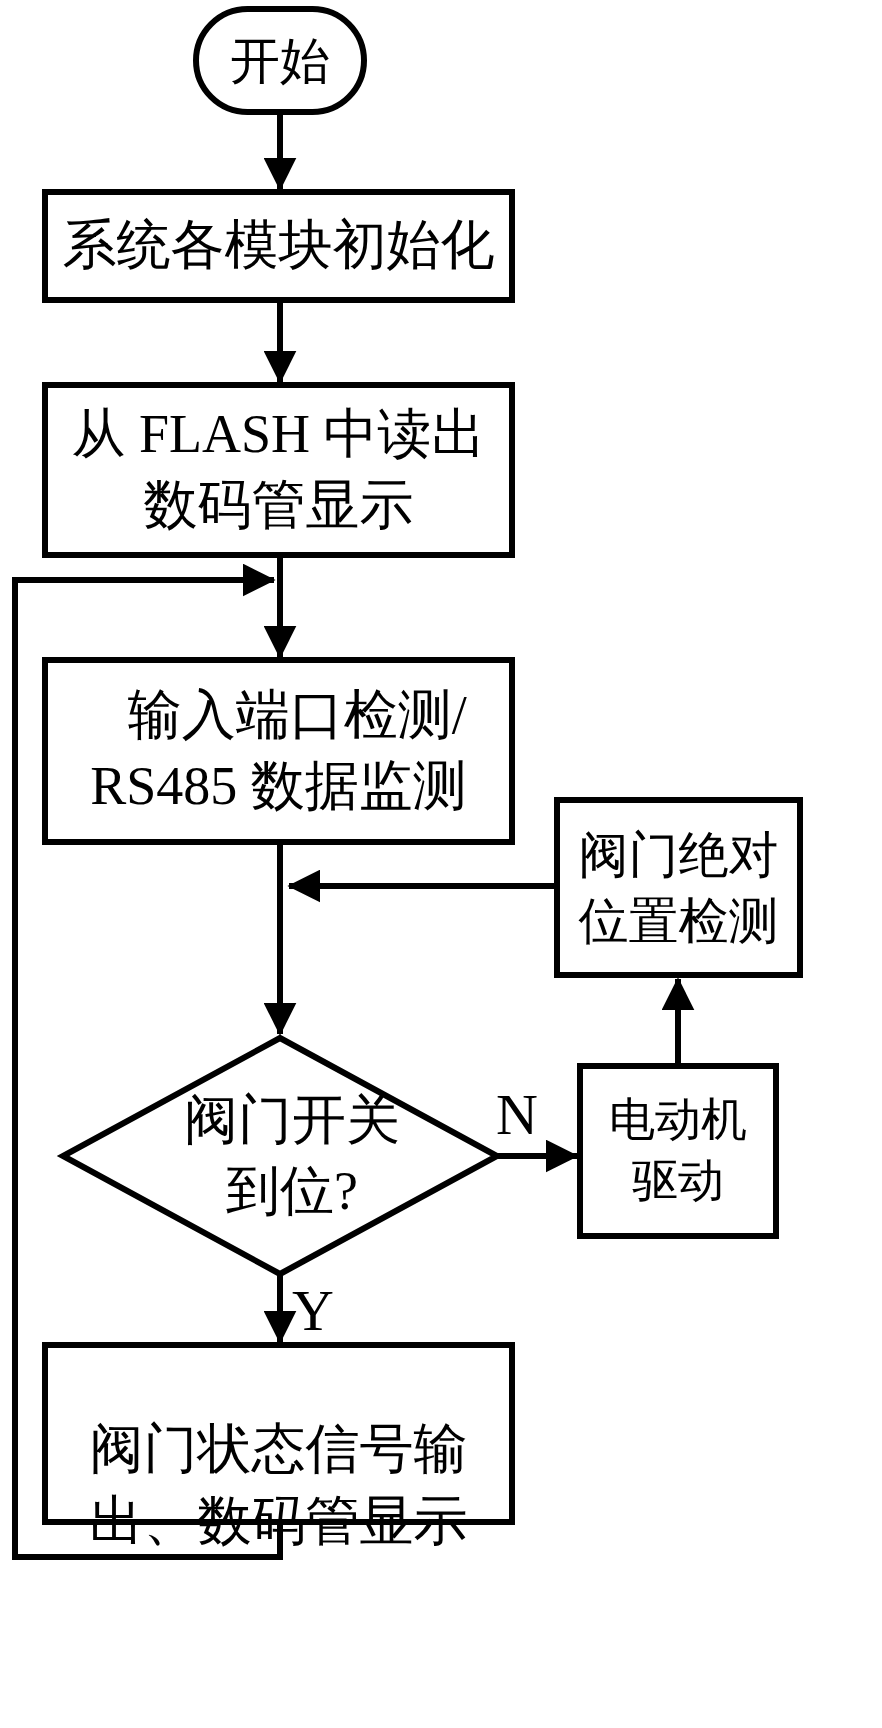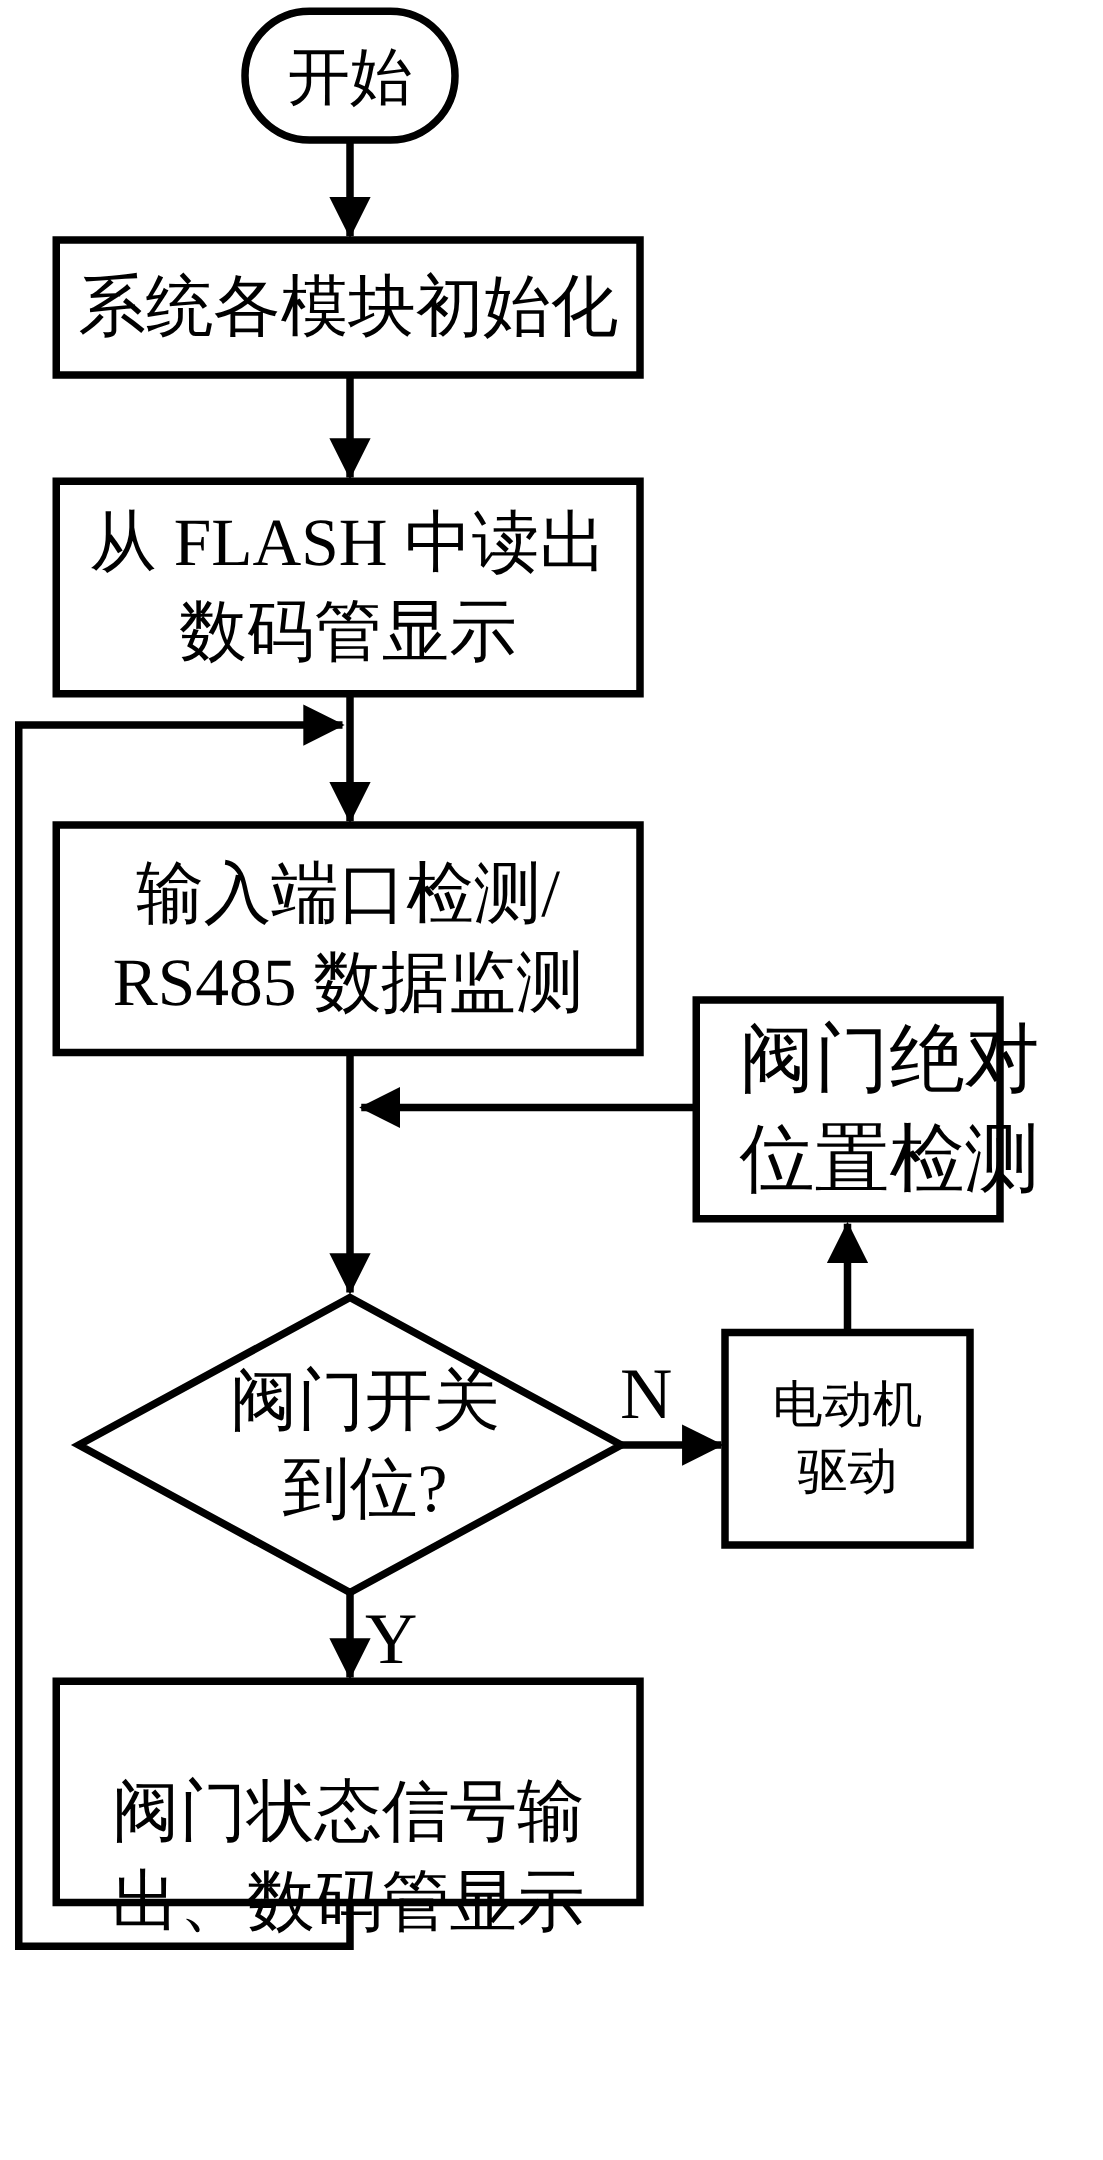--- a/index.html
+++ b/index.html
@@ -69,30 +69,30 @@
     </g>
   </svg>
 
   <div class="label" style="left:45px; top:192px; width:467px; height:108px;">系统各模块初始化</div>
 
   <div class="label" style="left:196px; top:9px; width:168px; height:103px; font-size:50px;">开始</div>
 
   <div class="label" style="left:45px; top:385px; width:467px; height:170px;">从 FLASH 中读出
 数码管显示</div>
 
-  <div class="label" style="left:45px; top:660px; width:467px; height:182px;">输入端口检测/
+  <div class="label" style="left:45px; top:660px; width:467px; height:182px;text-align:right;">输入端口检测/
 RS485 数据监测</div>
 
-  <div class="label" style="left:590px; top:800px; width:243px; height:175px; font-size:60px;">阀门绝对
+  <div class="label" style="left:557px; top:800px; width:243px; height:175px; font-size:50px;">阀门绝对
 位置检测</div>
 
   <div class="label" style="left:75px; top:1038px; width:434px; height:236px;">阀门开关
 到位?</div>
 
-  <div class="label" style="left:580px; top:1066px; width:196px; height:170px; font-size:40px;">电动机
+  <div class="label" style="left:580px; top:1066px; width:196px; height:170px; font-size:46px;">电动机
 驱动</div>
 
   <div class="label" style="left:45px; top:1397px; width:467px; height:177px;">阀门状态信号输
 出、数码管显示</div>
 
   <div class="edge-label" style="left:496px; top:1086px;">N</div>
 
   <div class="edge-label" style="left:292px; top:1282px;">Y</div>
 
 </div>

